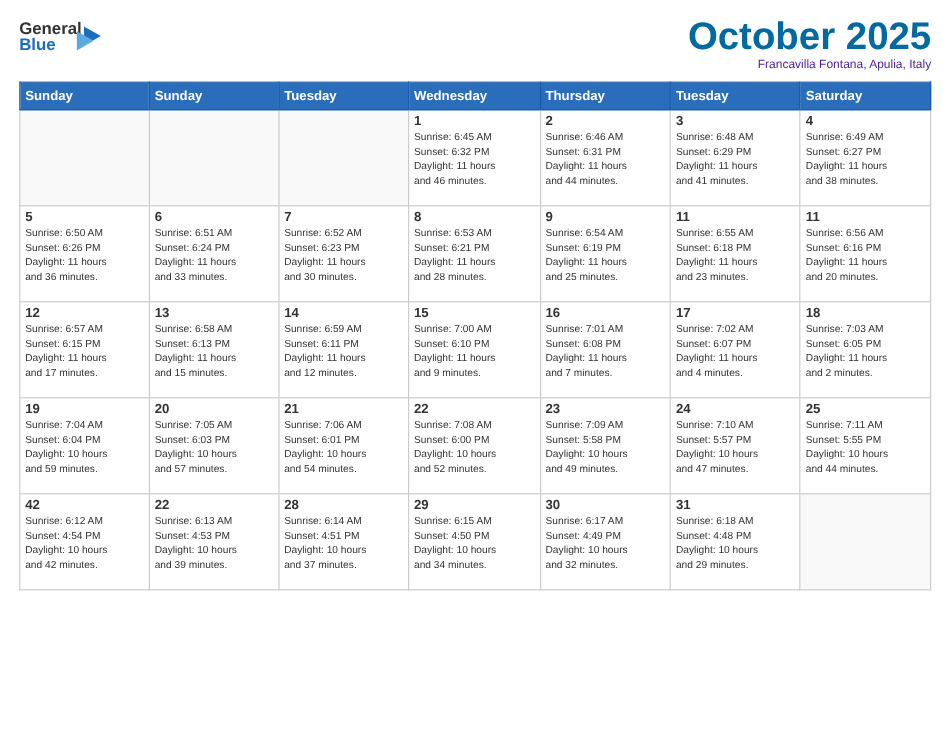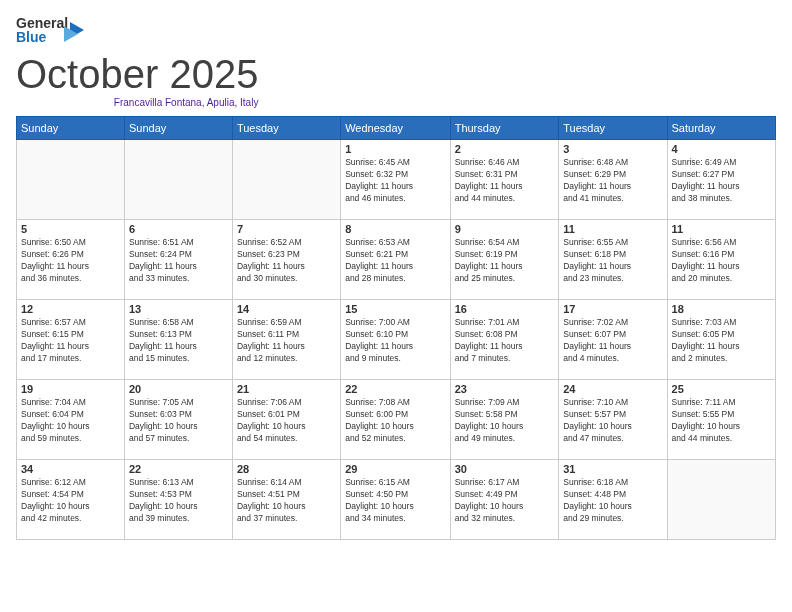--- a/index.html
+++ b/index.html
@@ -14,44 +14,43 @@
       width: 792px;
       height: 612px;
       background: #fff;
       padding: 12px 16px;
     }
     .header {
       display: flex;
       align-items: flex-start;
       justify-content: space-between;
       margin-bottom: 8px;
-      flex-direction: column;
     }
     .title-block {
       text-align: right;
     }
     .month-title {
-      font-size: 40px;
-      color: #404040;
-      font-weight: normal;
+      font-size: 32px;
+      color: #0369a1;
+      font-weight: bold;
     }
     .subtitle {
       font-size: 10px;
       color: #4c1d95;
     }
     .calendar {
       width: 100%;
       border-collapse: collapse;
       border: 1px solid #ccc;
     }
     .calendar th {
       background: #2a6ebb;
       color: #fff;
       font-size: 11px;
-      font-weight: normal;
+      font-weight: bold;
       padding: 5px 4px;
       text-align: left;
       border: 1px solid #1a5aaa;
     }
     .calendar td {
       vertical-align: top;
       border: 1px solid #ccc;
       padding: 3px 4px;
       width: 113px;
       height: 80px;
@@ -221,21 +220,21 @@
             <span class="day-num">24</span>
             <div class="day-info">Sunrise: 7:10 AM<br>Sunset: 5:57 PM<br>Daylight: 10 hours<br>and 47 minutes.</div>
           </td>
           <td>
             <span class="day-num">25</span>
             <div class="day-info">Sunrise: 7:11 AM<br>Sunset: 5:55 PM<br>Daylight: 10 hours<br>and 44 minutes.</div>
           </td>
         </tr>
         <tr>
           <td>
-            <span class="day-num">34</span>
+            <span class="day-num">42</span>
             <div class="day-info">Sunrise: 6:12 AM<br>Sunset: 4:54 PM<br>Daylight: 10 hours<br>and 42 minutes.</div>
           </td>
           <td>
             <span class="day-num">22</span>
             <div class="day-info">Sunrise: 6:13 AM<br>Sunset: 4:53 PM<br>Daylight: 10 hours<br>and 39 minutes.</div>
           </td>
           <td>
             <span class="day-num">28</span>
             <div class="day-info">Sunrise: 6:14 AM<br>Sunset: 4:51 PM<br>Daylight: 10 hours<br>and 37 minutes.</div>
           </td>

